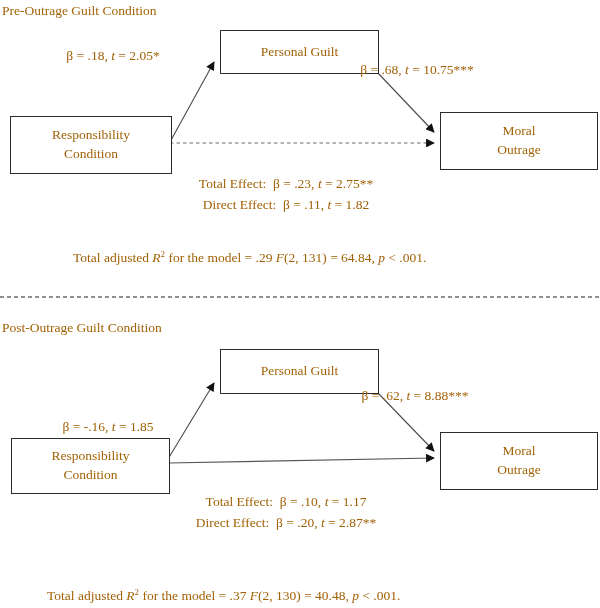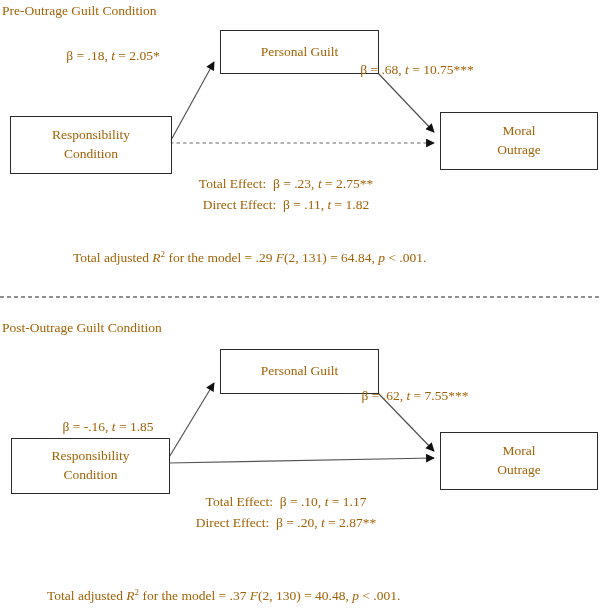--- a/index.html
+++ b/index.html
@@ -92,18 +92,18 @@
   </div>
   <div class="box" id="post-mediator">
     <span>Personal Guilt</span>
   </div>
   <div class="box" id="post-outcome">
     <span>Moral</span>
     <span>Outrage</span>
   </div>
 
   <div class="txt ctr" id="post-a-label"><span>β = -.16, </span><span style="font-style: italic;">t</span><span> = 1.85</span></div>
-  <div class="txt ctr" id="post-b-label"><span>β = .62, </span><span style="font-style: italic;">t</span><span> = 7.55***</span></div>
+  <div class="txt ctr" id="post-b-label"><span>β = .62, </span><span style="font-style: italic;">t</span><span> = 8.88***</span></div>
   <div class="txt ctr" id="post-total"><span>Total Effect:  β = .10, </span><span style="font-style: italic;">t</span><span> = 1.17</span></div>
   <div class="txt ctr" id="post-direct"><span>Direct Effect:  β = .20, </span><span style="font-style: italic;">t</span><span> = 2.87**</span></div>
   <div class="txt" id="post-r2"><span>Total adjusted </span><span style="font-style: italic;">R</span><sup>2</sup><span> for the model = .37 </span><span style="font-style: italic;">F</span><span>(2, 130) = 40.48, </span><span style="font-style: italic;">p</span><span> &lt; .001.</span></div>
 
 </div>
 
 </body></html>

